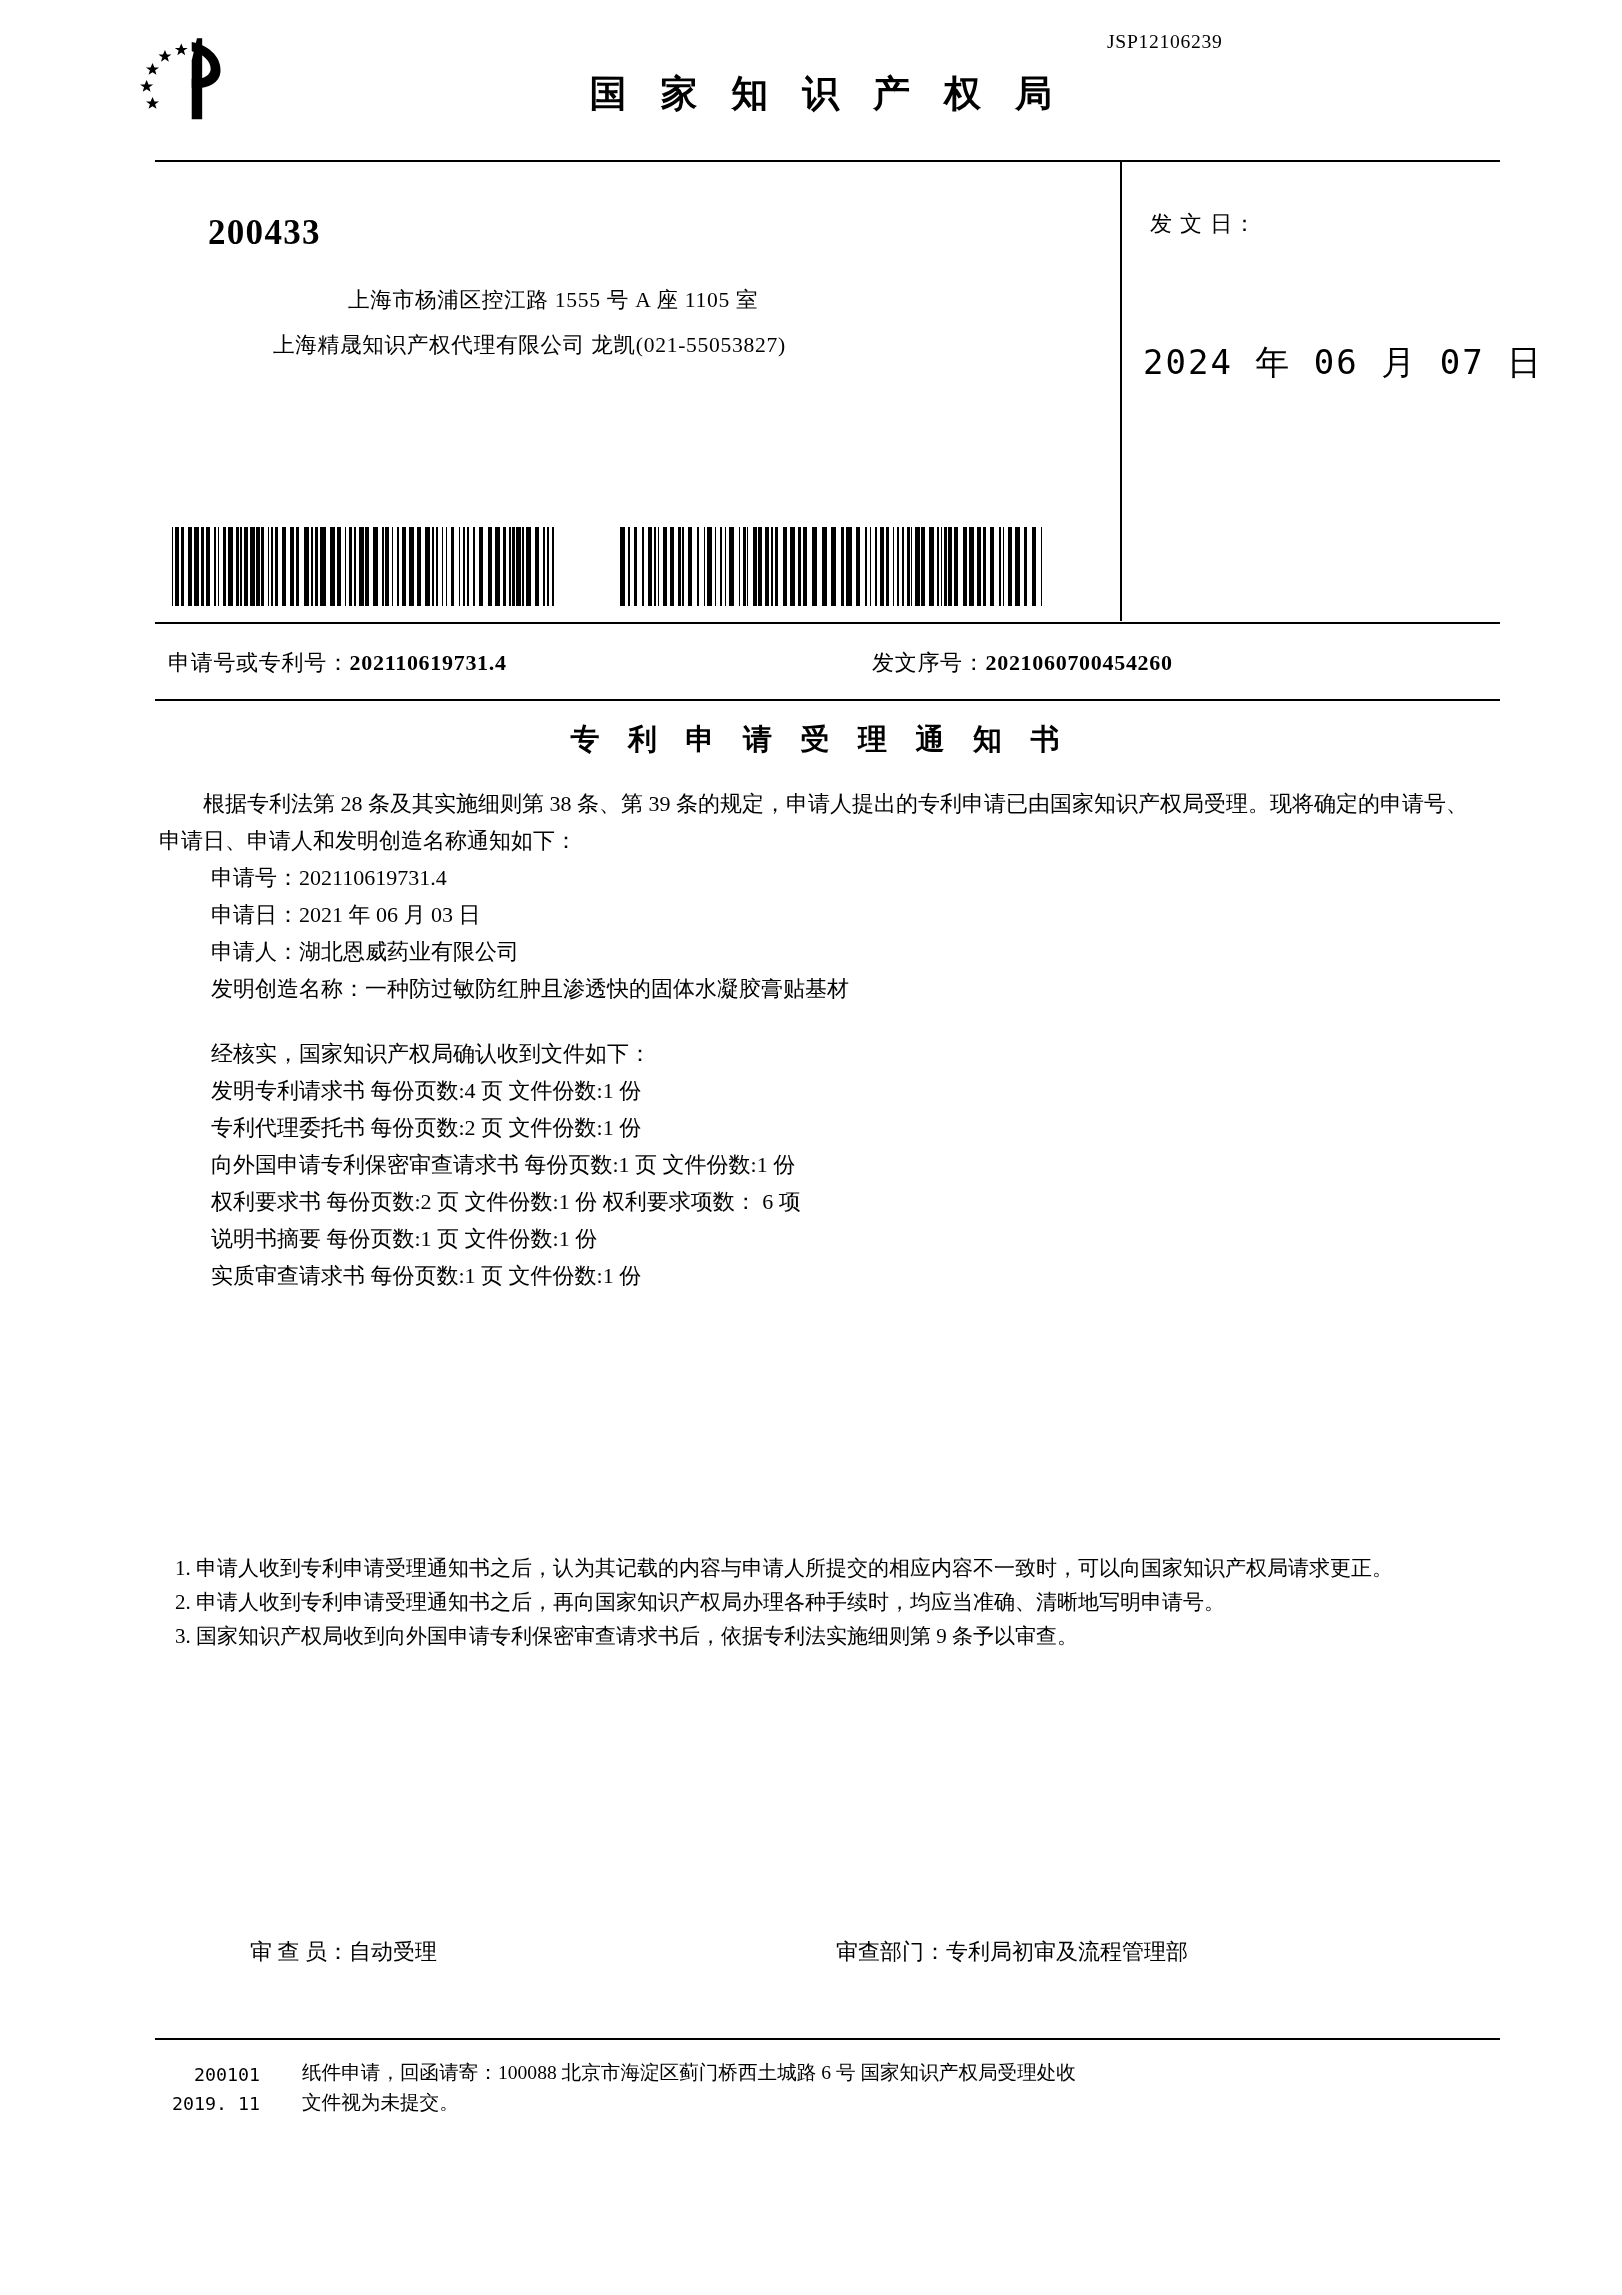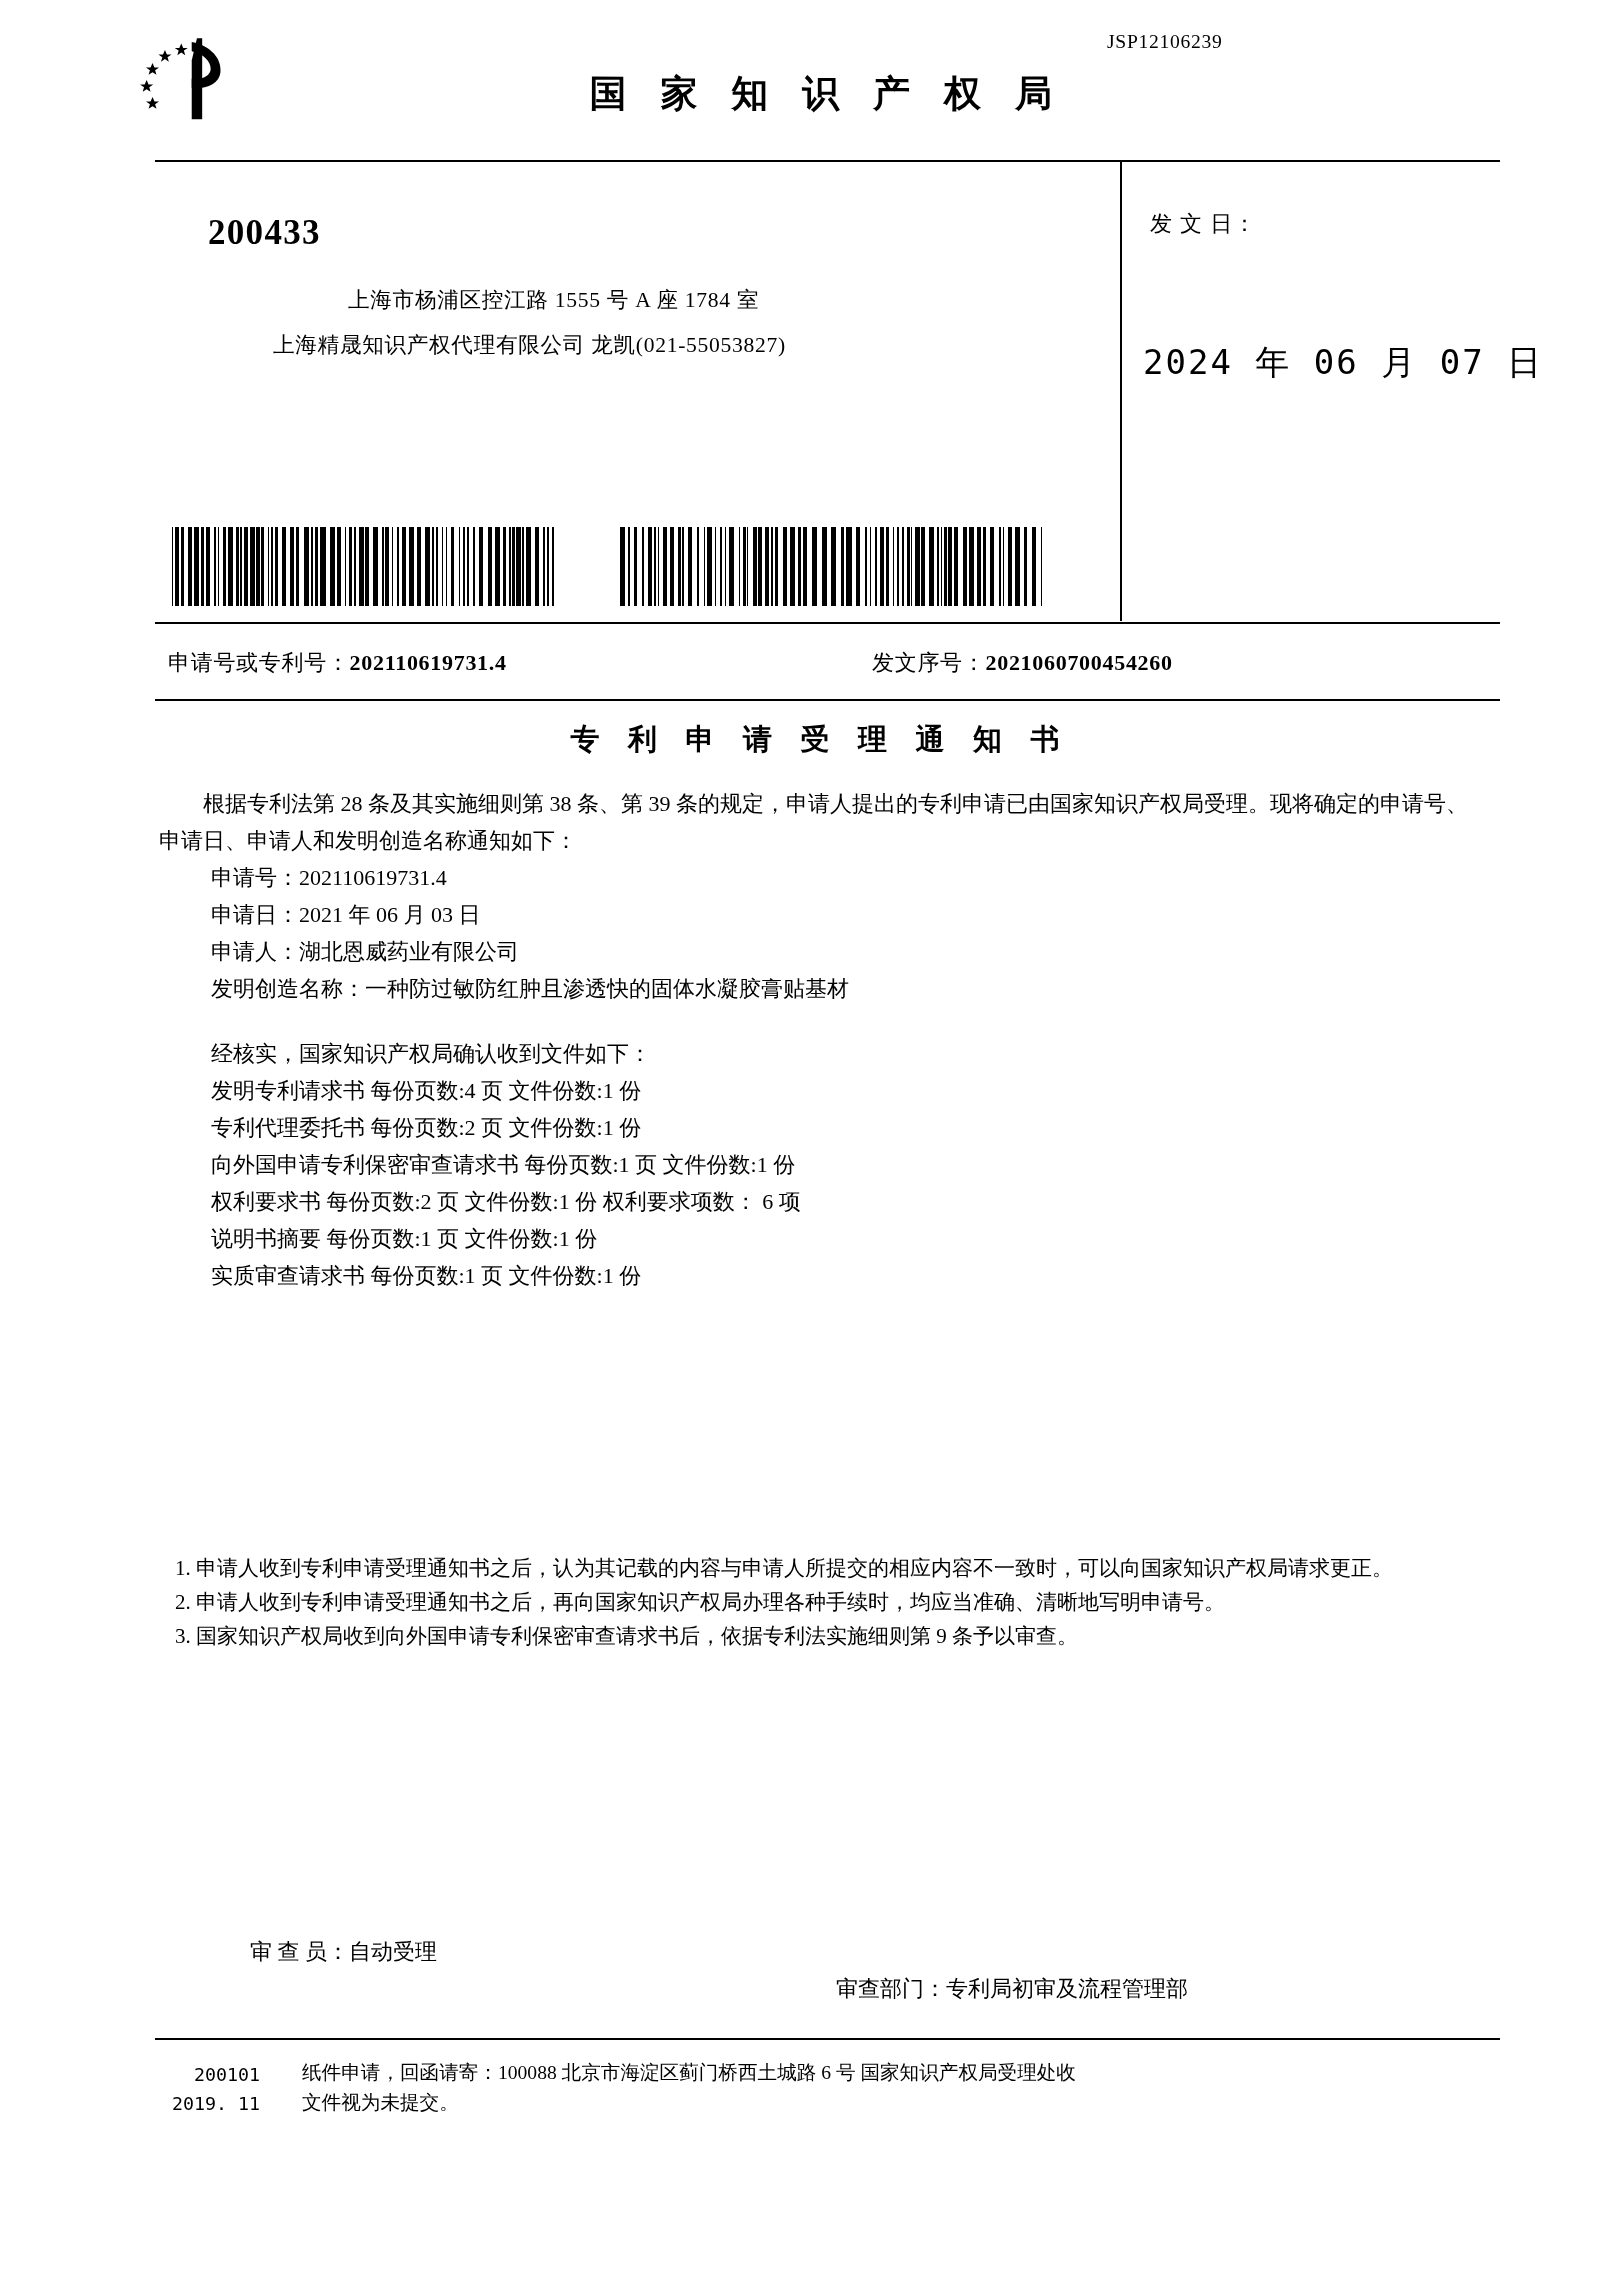--- a/index.html
+++ b/index.html
@@ -178,21 +178,20 @@
     position: absolute;
     left: 242px;
     top: 1937px;
     font-size: 22px;
   }
   .sig-dept {
     position: absolute;
     left: 828px;
     top: 1937px;
     font-size: 22px;
-    margin-top: 37px;
   }
 
   
   .footer-codes {
     position: absolute;
     left: 141px;
     top: 2060px;
     font-family: "DejaVu Sans Mono", "Liberation Mono", monospace;
     font-size: 18.3px;
     line-height: 29px;
@@ -233,21 +232,21 @@
     </svg>
   </div>
 
   <div class="header-title">国 家 知 识 产 权 局</div>
 
   <div class="hrule" style="left:147px; top:160px; width:1345px;"></div>
 
   <div class="vrule" style="left:1112px; top:160px; height:461px;"></div>
 
   <div class="zip">200433</div>
-  <div class="addr-line1">上海市杨浦区控江路 1555 号 A 座 1784 室</div>
+  <div class="addr-line1">上海市杨浦区控江路 1555 号 A 座 1105 室</div>
   <div class="addr-line2">上海精晟知识产权代理有限公司  龙凯(021-55053827)</div>
 
   <div class="issue-label">发 文 日：</div>
   <div class="issue-date">2024 年 06 月 07 日</div>
 
   <div class="barcode" id="barcode1" style="left:164px; top:527px; width:383px;"><i style="width:1.3px"></i><i style="width:2px;background:transparent"></i><i style="width:3.9px"></i><i style="width:2px;background:transparent"></i><i style="width:2.6px"></i><i style="width:3.9px;background:transparent"></i><i style="width:4.6px"></i><i style="width:1.3px;background:transparent"></i><i style="width:5.2px"></i><i style="width:2.6px;background:transparent"></i><i style="width:2.6px"></i><i style="width:2px;background:transparent"></i><i style="width:3.9px"></i><i style="width:4.6px;background:transparent"></i><i style="width:1.3px"></i><i style="width:2px;background:transparent"></i><i style="width:1.3px"></i><i style="width:3.9px;background:transparent"></i><i style="width:3.3px"></i><i style="width:2px;background:transparent"></i><i style="width:5.2px"></i><i style="width:2.6px;background:transparent"></i><i style="width:2.6px"></i><i style="width:1.3px;background:transparent"></i><i style="width:2px"></i><i style="width:2px;background:transparent"></i><i style="width:4.6px"></i><i style="width:1.3px;background:transparent"></i><i style="width:5.2px"></i><i style="width:1.3px;background:transparent"></i><i style="width:3.3px"></i><i style="width:1.3px;background:transparent"></i><i style="width:3.3px"></i><i style="width:3.9px;background:transparent"></i><i style="width:1.3px"></i><i style="width:1.3px;background:transparent"></i><i style="width:2px"></i><i style="width:2px;background:transparent"></i><i style="width:3.3px"></i><i style="width:3.9px;background:transparent"></i><i style="width:4.6px"></i><i style="width:3.3px;background:transparent"></i><i style="width:3.9px"></i><i style="width:2px;background:transparent"></i><i style="width:3.9px"></i><i style="width:4.6px;background:transparent"></i><i style="width:5.2px"></i><i style="width:2px;background:transparent"></i><i style="width:1.3px"></i><i style="width:2px;background:transparent"></i><i style="width:3.9px"></i><i style="width:2px;background:transparent"></i><i style="width:5.2px"></i><i style="width:3.9px;background:transparent"></i><i style="width:5.2px"></i><i style="width:2px;background:transparent"></i><i style="width:3.9px"></i><i style="width:3.9px;background:transparent"></i><i style="width:1.3px"></i><i style="width:3.3px;background:transparent"></i><i style="width:2.6px"></i><i style="width:2.6px;background:transparent"></i><i style="width:2px"></i><i style="width:2.6px;background:transparent"></i><i style="width:5.2px"></i><i style="width:1.3px;background:transparent"></i><i style="width:3.9px"></i><i style="width:3.9px;background:transparent"></i><i style="width:4.6px"></i><i style="width:4.6px;background:transparent"></i><i style="width:1.3px"></i><i style="width:1.3px;background:transparent"></i><i style="width:3.9px"></i><i style="width:3.3px;background:transparent"></i><i style="width:1.3px"></i><i style="width:3.9px;background:transparent"></i><i style="width:2px"></i><i style="width:2.6px;background:transparent"></i><i style="width:4.6px"></i><i style="width:2.6px;background:transparent"></i><i style="width:5.2px"></i><i style="width:2.6px;background:transparent"></i><i style="width:4.6px"></i><i style="width:3.3px;background:transparent"></i><i style="width:5.2px"></i><i style="width:2px;background:transparent"></i><i style="width:2px"></i><i style="width:2px;background:transparent"></i><i style="width:2px"></i><i style="width:3.9px;background:transparent"></i><i style="width:1.3px"></i><i style="width:2.6px;background:transparent"></i><i style="width:1.3px"></i><i style="width:3.9px;background:transparent"></i><i style="width:3.3px"></i><i style="width:4.6px;background:transparent"></i><i style="width:1.3px"></i><i style="width:2.6px;background:transparent"></i><i style="width:2.6px"></i><i style="width:2px;background:transparent"></i><i style="width:2px"></i><i style="width:3.3px;background:transparent"></i><i style="width:2px"></i><i style="width:4.6px;background:transparent"></i><i style="width:3.9px"></i><i style="width:4.6px;background:transparent"></i><i style="width:3.9px"></i><i style="width:3.3px;background:transparent"></i><i style="width:5.2px"></i><i style="width:3.3px;background:transparent"></i><i style="width:2.6px"></i><i style="width:2.6px;background:transparent"></i><i style="width:2px"></i><i style="width:1.3px;background:transparent"></i><i style="width:3.3px"></i><i style="width:1.3px;background:transparent"></i><i style="width:4.6px"></i><i style="width:1.3px;background:transparent"></i><i style="width:2px"></i><i style="width:1.3px;background:transparent"></i><i style="width:5.2px"></i><i style="width:4.6px;background:transparent"></i><i style="width:3.3px"></i><i style="width:3.9px;background:transparent"></i><i style="width:2px"></i><i style="width:2px;background:transparent"></i><i style="width:2.6px"></i><i style="width:2.6px;background:transparent"></i><i style="width:2.6px"></i><i style="width:4.6px;background:transparent"></i></div>
   <div class="barcode" id="barcode2" style="left:612px; top:527px; width:422px;"><i style="width:4.6px"></i><i style="width:3.3px;background:transparent"></i><i style="width:2.6px"></i><i style="width:3.3px;background:transparent"></i><i style="width:3.3px"></i><i style="width:4.6px;background:transparent"></i><i style="width:2px"></i><i style="width:4.6px;background:transparent"></i><i style="width:3.3px"></i><i style="width:2.6px;background:transparent"></i><i style="width:2px"></i><i style="width:2px;background:transparent"></i><i style="width:1.3px"></i><i style="width:3.9px;background:transparent"></i><i style="width:3.9px"></i><i style="width:2.6px;background:transparent"></i><i style="width:3.9px"></i><i style="width:4.6px;background:transparent"></i><i style="width:2.6px"></i><i style="width:1.3px;background:transparent"></i><i style="width:1.3px"></i><i style="width:4.6px;background:transparent"></i><i style="width:3.9px"></i><i style="width:4.6px;background:transparent"></i><i style="width:2.6px"></i><i style="width:4.6px;background:transparent"></i><i style="width:1.3px"></i><i style="width:2px;background:transparent"></i><i style="width:4.6px"></i><i style="width:3.3px;background:transparent"></i><i style="width:1.3px"></i><i style="width:3.3px;background:transparent"></i><i style="width:2px"></i><i style="width:3.3px;background:transparent"></i><i style="width:1.3px"></i><i style="width:3.3px;background:transparent"></i><i style="width:4.6px"></i><i style="width:4.6px;background:transparent"></i><i style="width:1.3px"></i><i style="width:3.3px;background:transparent"></i><i style="width:2.6px"></i><i style="width:1.3px;background:transparent"></i><i style="width:1.3px"></i><i style="width:4.6px;background:transparent"></i><i style="width:3.9px"></i><i style="width:1.3px;background:transparent"></i><i style="width:3.9px"></i><i style="width:3.3px;background:transparent"></i><i style="width:3.3px"></i><i style="width:2.6px;background:transparent"></i><i style="width:1.3px"></i><i style="width:2px;background:transparent"></i><i style="width:3.9px"></i><i style="width:4.6px;background:transparent"></i><i style="width:3.9px"></i><i style="width:3.3px;background:transparent"></i><i style="width:5.2px"></i><i style="width:2.6px;background:transparent"></i><i style="width:2.6px"></i><i style="width:2px;background:transparent"></i><i style="width:4.6px"></i><i style="width:4.6px;background:transparent"></i><i style="width:5.2px"></i><i style="width:4.6px;background:transparent"></i><i style="width:5.2px"></i><i style="width:4.6px;background:transparent"></i><i style="width:4.6px"></i><i style="width:4.6px;background:transparent"></i><i style="width:3.9px"></i><i style="width:2px;background:transparent"></i><i style="width:5.2px"></i><i style="width:3.9px;background:transparent"></i><i style="width:4.6px"></i><i style="width:4.6px;background:transparent"></i><i style="width:2.6px"></i><i style="width:2.6px;background:transparent"></i><i style="width:1.3px"></i><i style="width:3.9px;background:transparent"></i><i style="width:2px"></i><i style="width:3.3px;background:transparent"></i><i style="width:3.9px"></i><i style="width:2px;background:transparent"></i><i style="width:2.6px"></i><i style="width:3.9px;background:transparent"></i><i style="width:1.3px"></i><i style="width:3.3px;background:transparent"></i><i style="width:2px"></i><i style="width:2.6px;background:transparent"></i><i style="width:2px"></i><i style="width:2.6px;background:transparent"></i><i style="width:3.3px"></i><i style="width:1.3px;background:transparent"></i><i style="width:1.3px"></i><i style="width:2.6px;background:transparent"></i><i style="width:4.6px"></i><i style="width:1.3px;background:transparent"></i><i style="width:3.9px"></i><i style="width:4.6px;background:transparent"></i><i style="width:4.6px"></i><i style="width:2.6px;background:transparent"></i><i style="width:2.6px"></i><i style="width:2px;background:transparent"></i><i style="width:1.3px"></i><i style="width:2px;background:transparent"></i><i style="width:2.6px"></i><i style="width:1.3px;background:transparent"></i><i style="width:3.9px"></i><i style="width:2px;background:transparent"></i><i style="width:3.9px"></i><i style="width:4.6px;background:transparent"></i><i style="width:4.6px"></i><i style="width:2px;background:transparent"></i><i style="width:4.6px"></i><i style="width:3.3px;background:transparent"></i><i style="width:3.9px"></i><i style="width:2px;background:transparent"></i><i style="width:2.6px"></i><i style="width:4.6px;background:transparent"></i><i style="width:3.9px"></i><i style="width:4.6px;background:transparent"></i><i style="width:2px"></i><i style="width:2px;background:transparent"></i><i style="width:1.3px"></i><i style="width:3.9px;background:transparent"></i><i style="width:3.9px"></i><i style="width:3.3px;background:transparent"></i><i style="width:4.6px"></i><i style="width:3.9px;background:transparent"></i><i style="width:3.3px"></i><i style="width:4.6px;background:transparent"></i><i style="width:4.6px"></i><i style="width:4.6px;background:transparent"></i><i style="width:1.3px"></i><i style="width:2.6px;background:transparent"></i></div>
 
   <div class="hrule" style="left:147px; top:622px; width:1345px;"></div>
 

